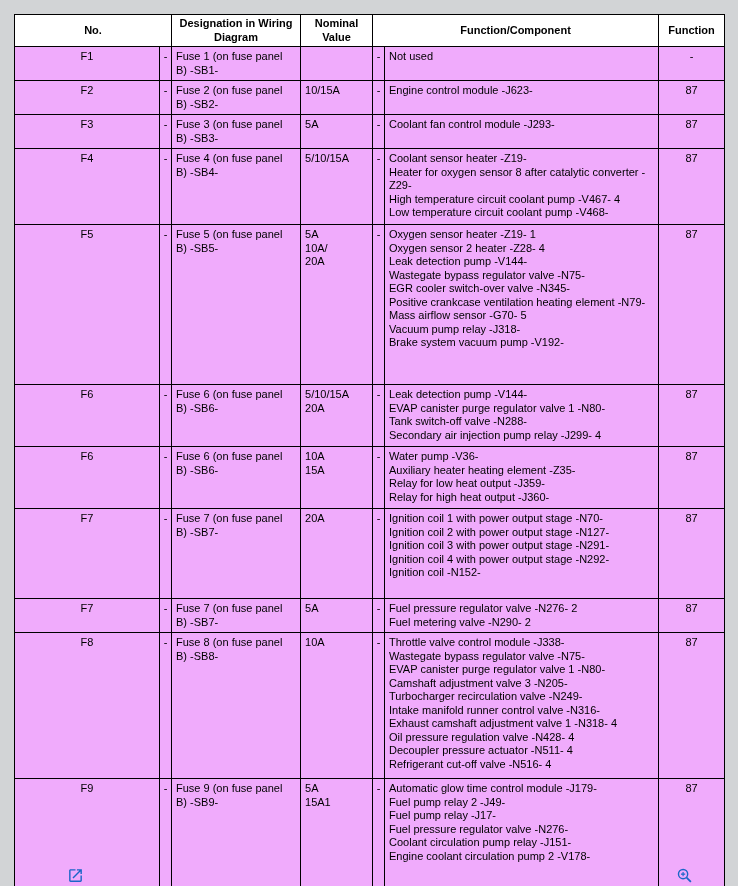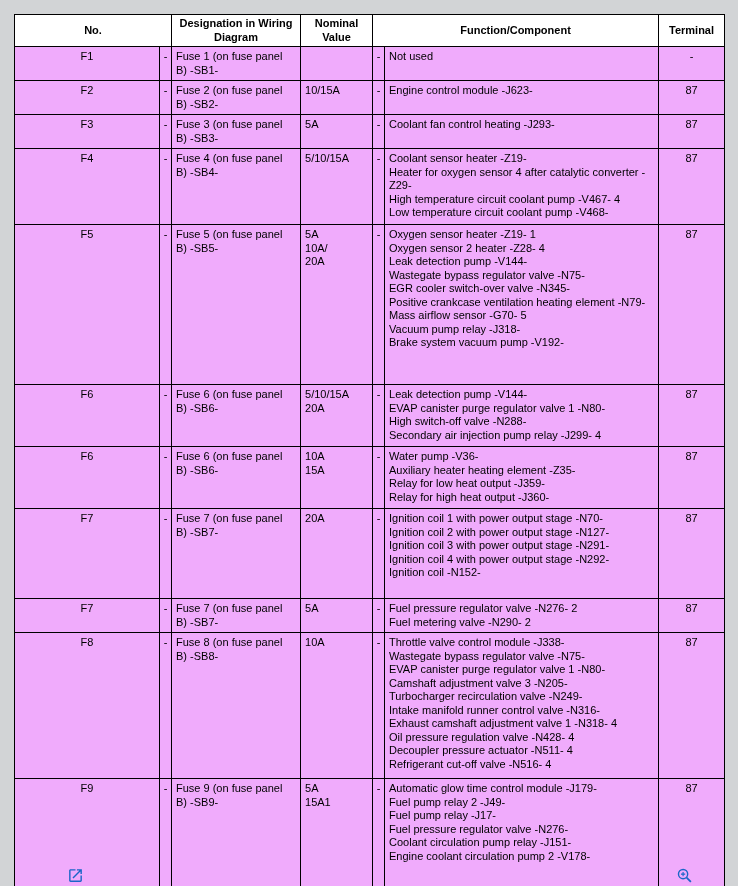--- a/index.html
+++ b/index.html
@@ -83,21 +83,21 @@
       <col style="width:12px">
       <col style="width:274px">
       <col style="width:66px">
     </colgroup>
     <thead>
       <tr>
         <th colspan="2">No.</th>
         <th>Designation in Wiring Diagram</th>
         <th>Nominal Value</th>
         <th colspan="2">Function/Component</th>
-        <th>Terminal</th>
+        <th>Function</th>
       </tr>
     </thead>
     <tbody>
         <tr>
           <td class="col-no">F1</td>
           <td class="col-sep">-</td>
           <td class="col-des">Fuse 1 (on fuse panel B) -SB1-</td>
           <td class="col-nom"></td>
           <td class="col-sep">-</td>
           <td class="col-fn">
@@ -120,35 +120,35 @@
         </tr>
         <tr>
           <td class="col-no">F3</td>
           <td class="col-sep">-</td>
           <td class="col-des">Fuse 3 (on fuse panel B) -SB3-</td>
           <td class="col-nom">
             <div>5A</div>
           </td>
           <td class="col-sep">-</td>
           <td class="col-fn">
-            <div>Coolant fan control heating -J293-</div>
+            <div>Coolant fan control module -J293-</div>
           </td>
           <td class="col-term">87</td>
         </tr>
         <tr>
           <td class="col-no">F4</td>
           <td class="col-sep">-</td>
           <td class="col-des">Fuse 4 (on fuse panel B) -SB4-</td>
           <td class="col-nom">
             <div>5/10/15A</div>
           </td>
           <td class="col-sep">-</td>
           <td class="col-fn">
             <div>Coolant sensor heater -Z19-</div>
-            <div>Heater for oxygen sensor 4 after catalytic converter -Z29-</div>
+            <div>Heater for oxygen sensor 8 after catalytic converter -Z29-</div>
             <div>High temperature circuit coolant pump -V467- 4</div>
             <div>Low temperature circuit coolant pump -V468-</div>
           </td>
           <td class="col-term">87</td>
         </tr>
         <tr>
           <td class="col-no">F5</td>
           <td class="col-sep">-</td>
           <td class="col-des">Fuse 5 (on fuse panel B) -SB5-</td>
           <td class="col-nom">
@@ -175,21 +175,21 @@
           <td class="col-sep">-</td>
           <td class="col-des">Fuse 6 (on fuse panel B) -SB6-</td>
           <td class="col-nom">
             <div>5/10/15A</div>
             <div>20A</div>
           </td>
           <td class="col-sep">-</td>
           <td class="col-fn">
             <div>Leak detection pump -V144-</div>
             <div>EVAP canister purge regulator valve 1 -N80-</div>
-            <div>High switch-off valve -N288-</div>
+            <div>Tank switch-off valve -N288-</div>
             <div>Secondary air injection pump relay -J299- 4</div>
           </td>
           <td class="col-term">87</td>
         </tr>
         <tr>
           <td class="col-no">F6</td>
           <td class="col-sep">-</td>
           <td class="col-des">Fuse 6 (on fuse panel B) -SB6-</td>
           <td class="col-nom">
             <div>10A</div>

